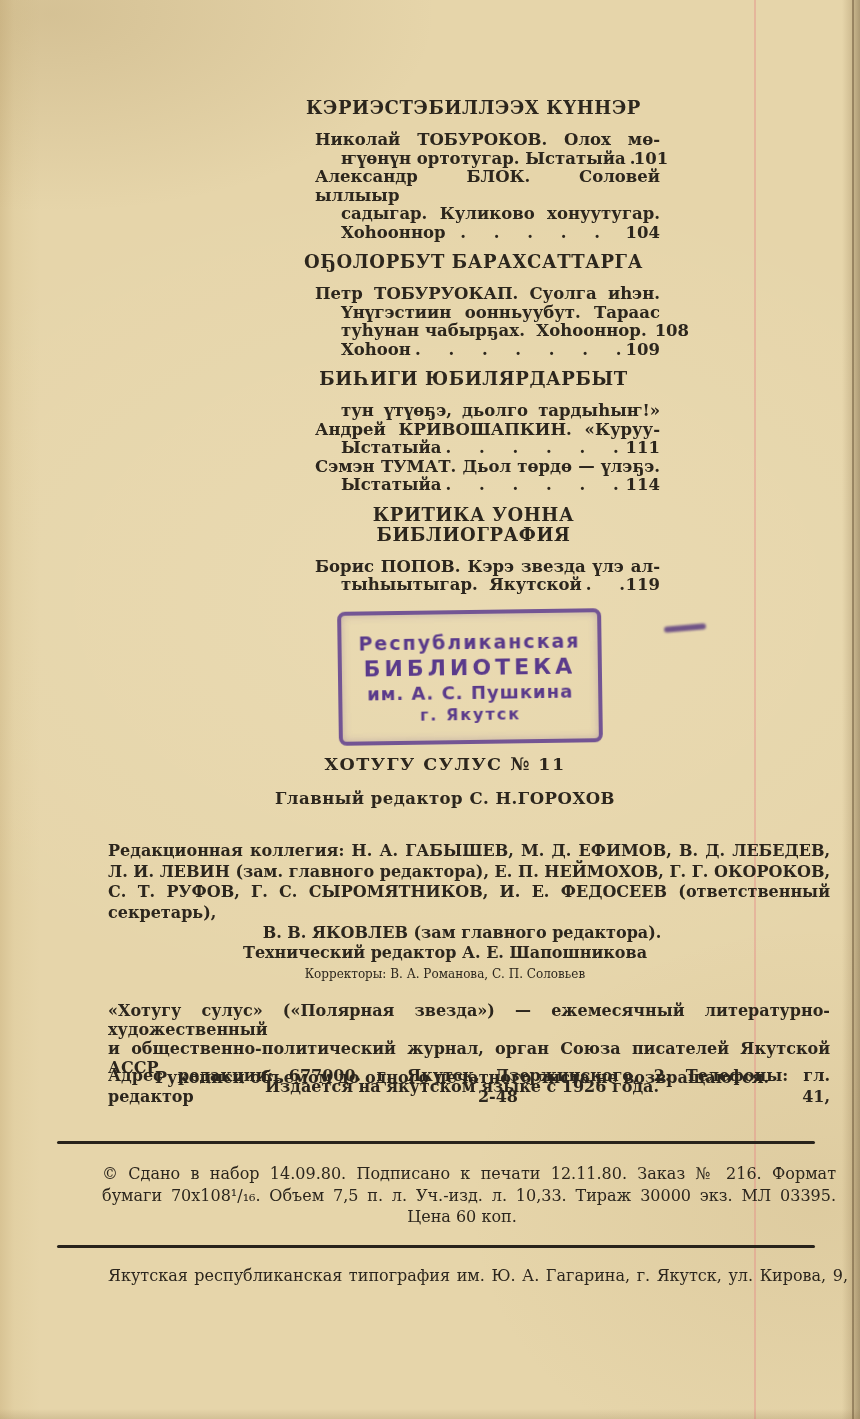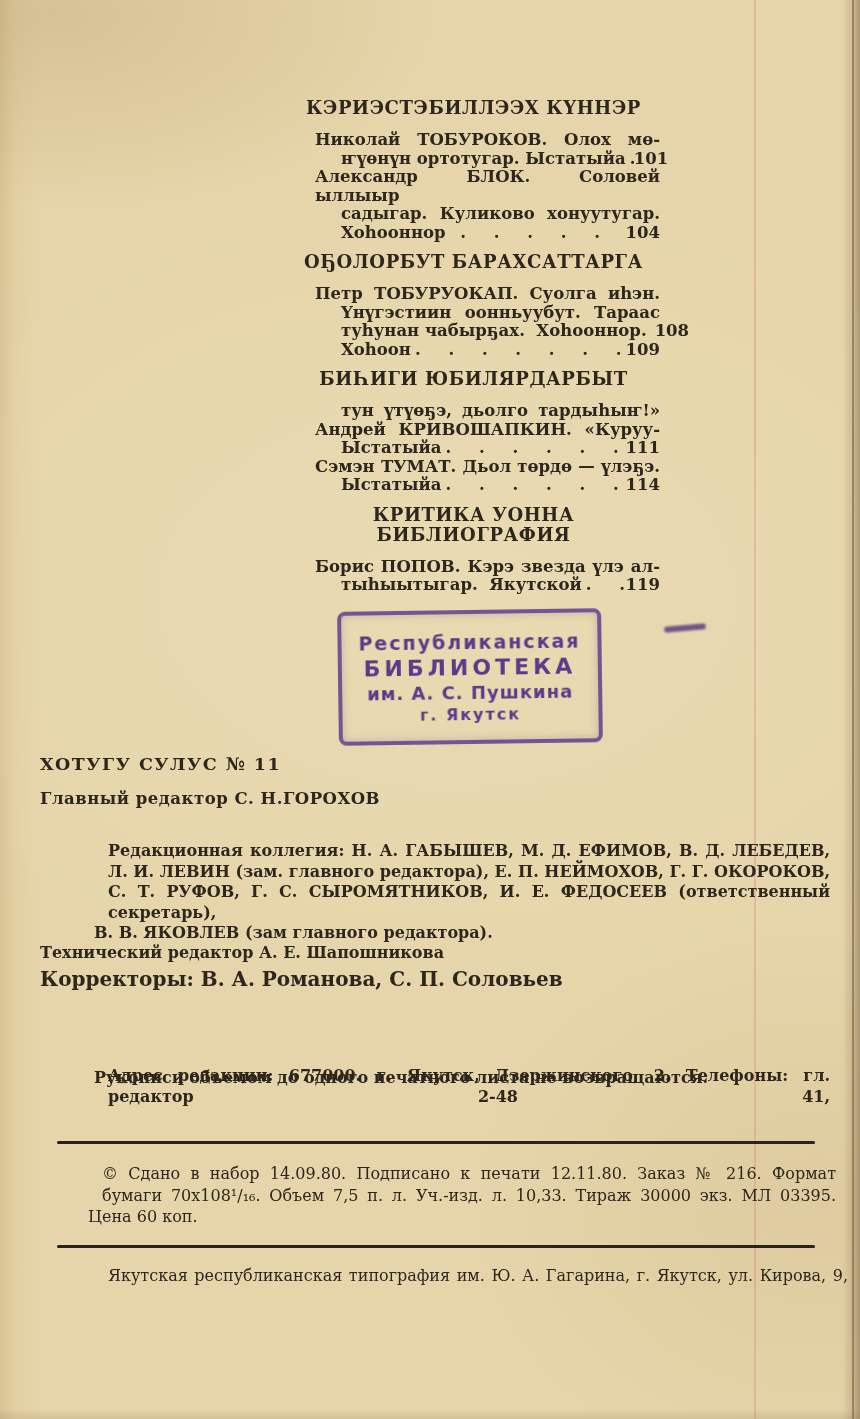--- a/index.html
+++ b/index.html
@@ -50,29 +50,29 @@
     box-shadow:inset 0 0 8px rgba(82,47,140,.25);}
   .stamp-l1{font-size:19px;letter-spacing:2px;}
   .stamp-l2{font-size:22px;letter-spacing:4px;}
   .stamp-l3{font-size:18px;letter-spacing:1px;}
   .stamp-l4{font-size:16px;letter-spacing:2px;}
   .ink-smudge{position:absolute;left:664px;top:625px;width:42px;height:6px;
     background:rgba(72,40,122,.75);border-radius:4px;transform:rotate(-5deg);filter:blur(1px);}
 
   
   .abs{position:absolute;}
-  .center{text-align:left;}
+  .center{text-align:center;}
   .mast-title{left:40px;top:754px;width:810px;font-size:17.5px;font-weight:bold;letter-spacing:1.5px;}
   .mast-editor{left:40px;top:789px;width:810px;font-size:16.5px;font-weight:bold;letter-spacing:.5px;}
 
   .board{left:94px;top:841px;width:736px;font-size:16px;line-height:20.5px;font-weight:bold;}
   .jline{text-align:justify;text-align-last:justify;margin-left:14px;}
 
   .tech{left:40px;top:943px;width:810px;font-size:16px;font-weight:bold;}
-  .proof{left:40px;top:967px;width:810px;font-size:20px;font-weight:bold;}
+  .proof{left:40px;top:967px;width:810px;font-size:12px;font-weight:normal;}
 
   .about{left:94px;top:1001px;width:736px;font-size:16px;line-height:19px;font-weight:bold;}
   .address{left:94px;top:1066px;width:736px;font-size:16px;line-height:20.5px;font-weight:bold;}
   .manuscripts{left:94px;top:1068px;width:736px;font-size:16px;font-weight:bold;}
 
   .rule{position:absolute;left:57px;width:758px;height:3px;background:#28231b;border-radius:2px;}
   .rule-1{top:1141px;}
   .rule-2{top:1245px;}
 
   .imprint{left:88px;top:1163px;width:748px;font-size:16px;line-height:21.5px;font-weight:normal;}
@@ -180,20 +180,25 @@
   <div class="abs board">
     <div class="jline">Редакционная коллегия: Н. А. ГАБЫШЕВ, М. Д. ЕФИМОВ, В. Д. ЛЕБЕДЕВ,</div>
     <div class="jline">Л. И. ЛЕВИН (зам. главного редактора), Е. П. НЕЙМОХОВ, Г. Г. ОКОРОКОВ,</div>
     <div class="jline">С. Т. РУФОВ, Г. С. СЫРОМЯТНИКОВ, И. Е. ФЕДОСЕЕВ (ответственный секретарь),</div>
     <div class="center">В. В. ЯКОВЛЕВ (зам главного редактора).</div>
   </div>
 
   <div class="abs center tech">Технический редактор А. Е. Шапошникова</div>
   <div class="abs center proof">Корректоры: В. А. Романова, С. П. Соловьев</div>
 
+  <div class="abs about">
+    <div class="jline">«Хотугу сулус» («Полярная звезда») — ежемесячный литературно-художественный</div>
+    <div class="jline">и общественно-политический журнал, орган Союза писателей Якутской АССР</div>
+    <div class="center">Издается на якутском языке с 1926 года.</div>
+  </div>
 
   <div class="abs address">
     <div class="jline">Адрес редакции: 677000. г. Якутск, Дзержинского, 2. Телефоны: гл. редактор 2-48 41,</div>
   </div>
   <div class="abs center manuscripts">Рукописи объемом до одного печатного листа не возвращаются.</div>
 
   <div class="rule rule-1"></div>
 
   <div class="abs imprint">
     <div class="jline">© Сдано в набор 14.09.80. Подписано к печати 12.11.80. Заказ № 216. Формат</div>

